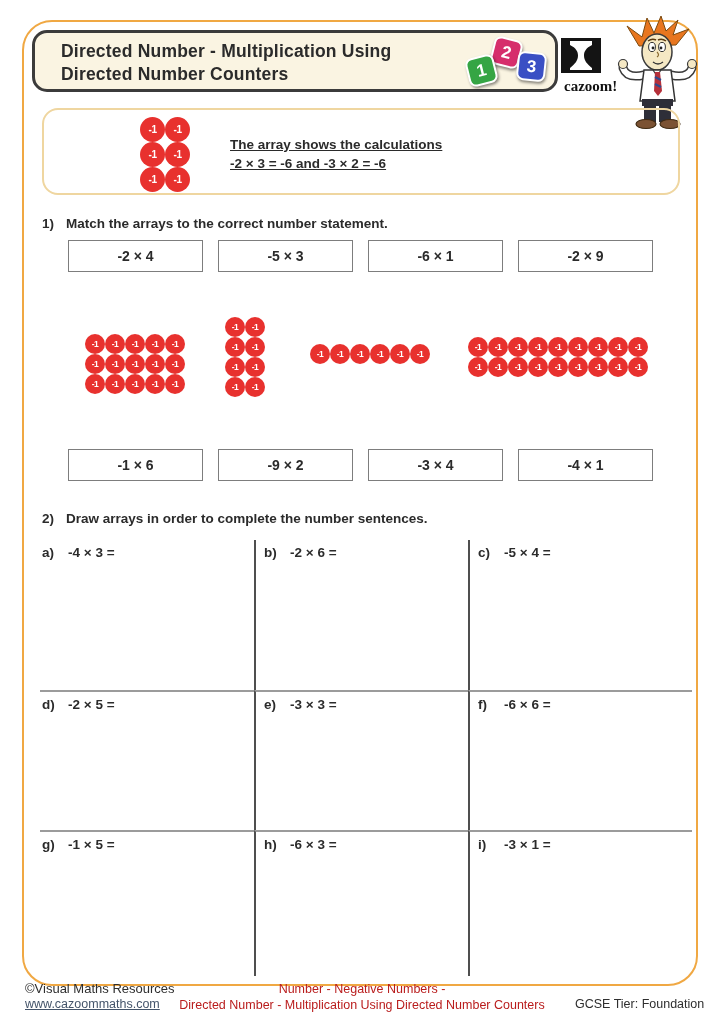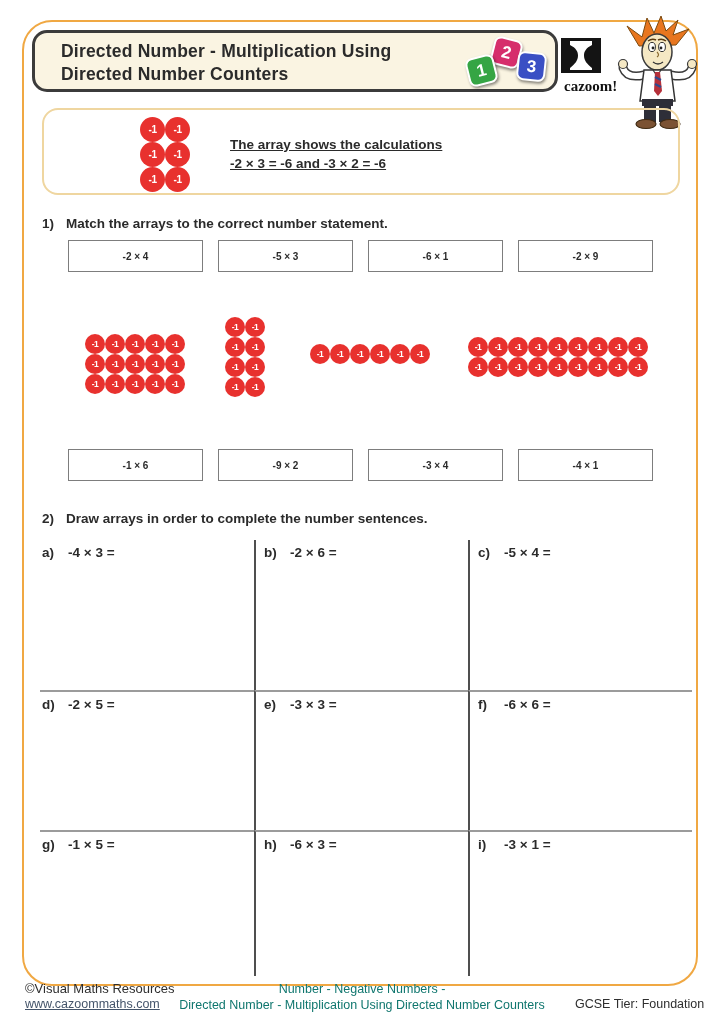--- a/index.html
+++ b/index.html
@@ -90,21 +90,21 @@
   .statements {
     position: absolute; left: 68px; width: 585px;
     display: flex; justify-content: space-between;
   }
   .statements.top { top: 240px; }
   .statements.bottom { top: 449px; align-items: center; }
   .statement-box {
     width: 135px; height: 32px;
     border: 1.5px solid #7d7d7d;
     display: flex; align-items: center; justify-content: center;
-    font-weight: bold; font-size: 10px;
+    font-weight: bold; font-size: 14px;
     background: #fff;
   }
   
   .array-pos-0 { position: absolute; left: 85px;  top: 334px; }
   .array-pos-1 { position: absolute; left: 225px; top: 317px; }
   .array-pos-2 { position: absolute; left: 310px; top: 344px; }
   .array-pos-3 { position: absolute; left: 468px; top: 337px; }
   
   .q2-grid {
     position: absolute; left: 40px; top: 540px;
@@ -114,21 +114,21 @@
     grid-template-rows: 150px 140px 1fr;
   }
   .q2-cell { padding: 5px 0 0 2px; display: flex; align-items: flex-start; }
   .q2-cell.vline { border-left: 2px solid #4f4f4f; padding-left: 8px; }
   .q2-cell.hline { border-top: 2px solid #9b9b9b; }
   .q2-label { font-weight: bold; font-size: 13.5px; width: 26px; flex: none; }
   .q2-expr  { font-weight: bold; font-size: 13.5px; }
   
   .f-copy   { position: absolute; left: 25px; top: 981px; font-size: 13px; color: #2e2e2e; }
   .f-link   { position: absolute; left: 25px; top: 997px; font-size: 12.5px; color: #44546A; text-decoration: underline; }
-  .f-center { position: absolute; left: 147px; top: 981px; width: 430px; text-align: center; font-size: 12.5px; line-height: 16px; color: #0f766e; }
+  .f-center { position: absolute; left: 147px; top: 981px; width: 430px; text-align: center; font-size: 12.5px; line-height: 16px; color: #b91c1c; }
   .f-right  { position: absolute; left: 575px; top: 997px; font-size: 12.5px; color: #2e2e2e; }
 </style>
 </head>
 <body>
 
 <div class="page-border"></div>
 
 <header class="header-box">
   <div class="title">
     <div>Directed Number - Multiplication Using</div>

